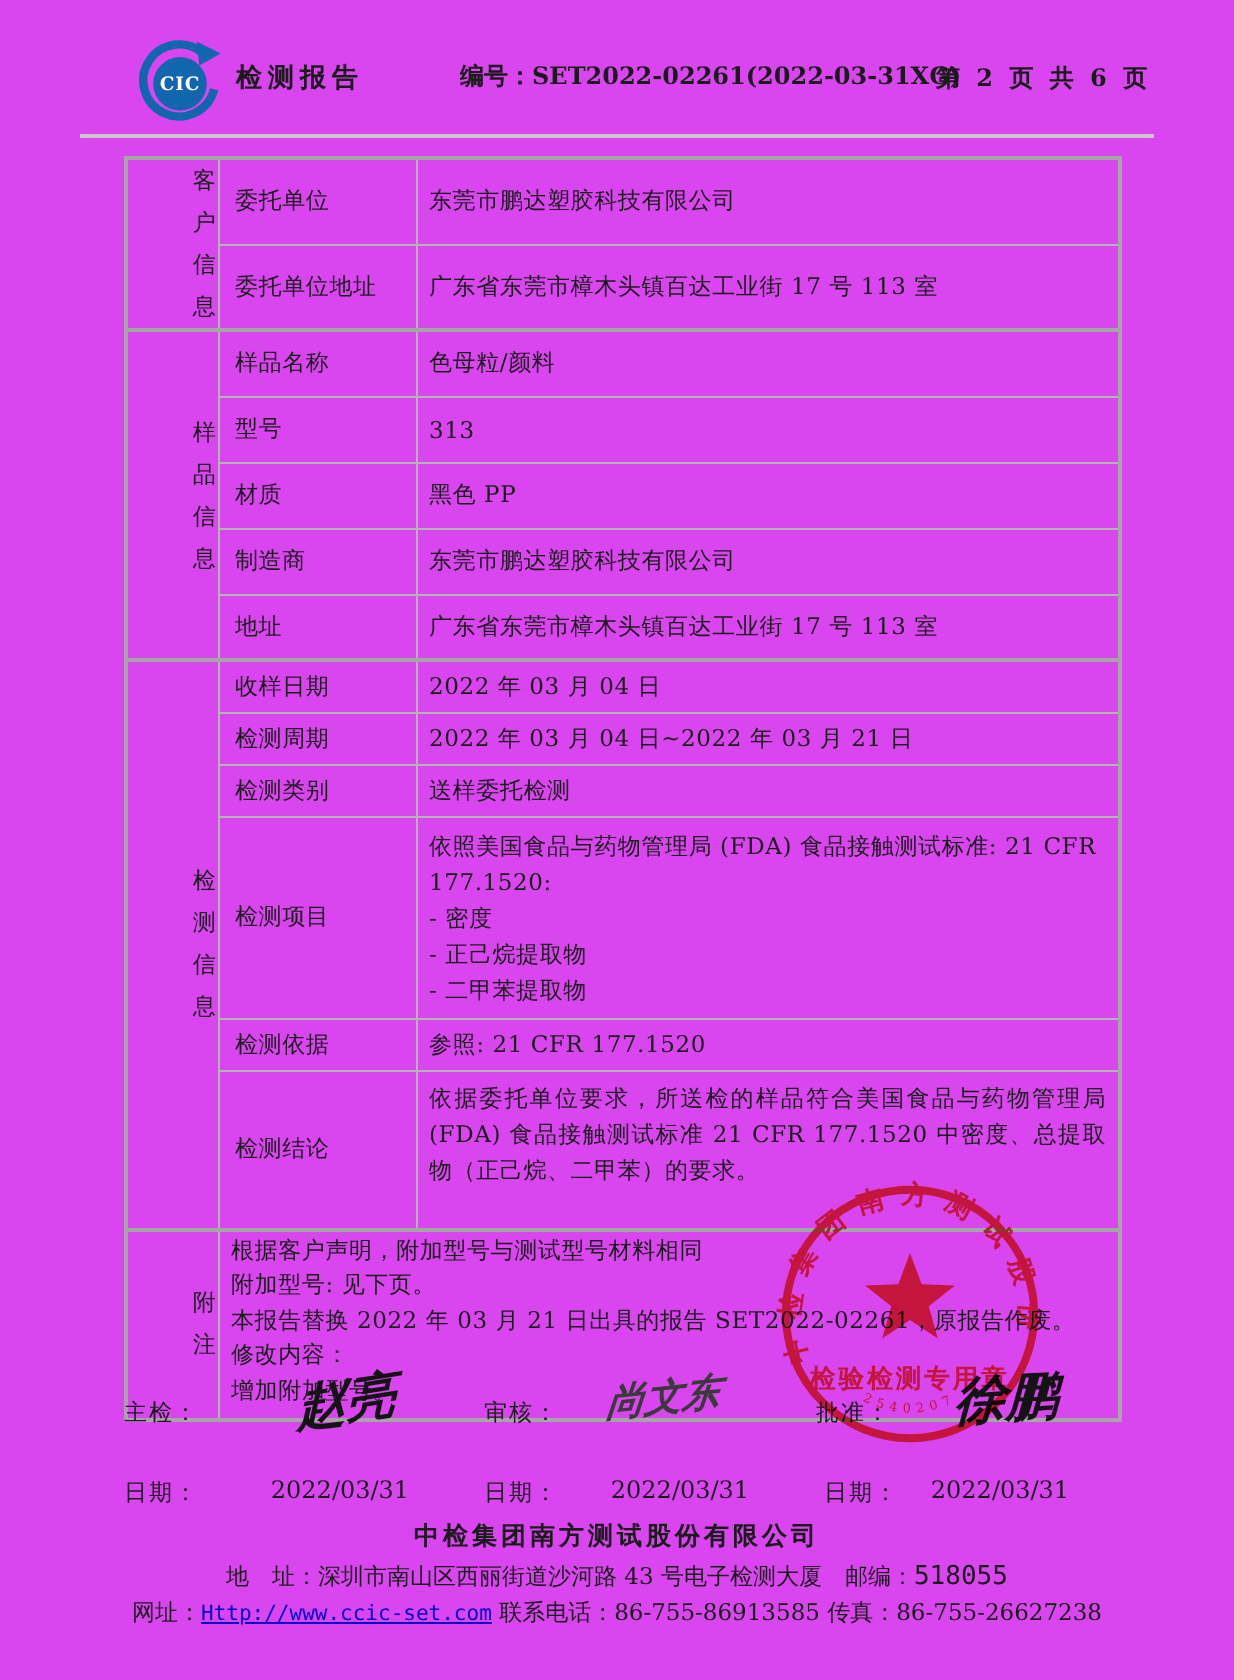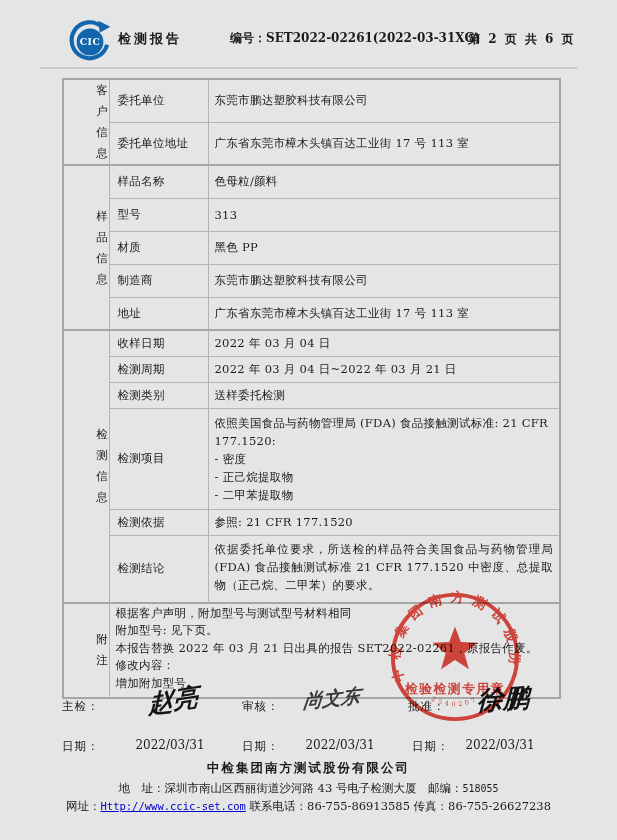--- a/index.html
+++ b/index.html
@@ -1,18 +1,18 @@
 <!DOCTYPE html>
 <html><head>
 <meta charset="utf-8">
 <style>
   * { margin:0; padding:0; box-sizing:border-box; }
   body { background:#fff; }
   .page {
-    position:relative; width:617px; height:840px; background:#e5e5e5;
+    position:relative; width:617px; height:840px; background:#d946ef;
     font-family:"DejaVu Serif","Liberation Serif",serif; color:#1b1b1b;
     overflow:hidden;
   }
   
   .logo { position:absolute; left:62px; top:17px; width:56px; height:48px; }
   .hdr-title { position:absolute; left:118px; top:30px; font-size:13px; font-weight:bold; letter-spacing:3px; }
   .hdr-no { position:absolute; left:230px; top:30px; font-size:12px; font-weight:bold; }
   .hdr-page { position:absolute; left:468px; top:31px; font-size:12px; font-weight:bold; letter-spacing:2px; }
   .hdr-rule { position:absolute; left:40px; top:67px; width:537px; height:2px; background:#c9c9c9; }
   
@@ -20,37 +20,37 @@
   table.report, table.report td { border:1px solid #b3b3b3; }
   table.report { border:2px solid #a6a6a6; }
   tr.sec td { border-top:2px solid #a6a6a6; }
   td { font-size:11.5px; vertical-align:middle; letter-spacing:0.3px;padding-left:32px; }
   td.sl { text-align:center; white-space:pre-line; line-height:21px; }
   td.k  { padding-left:8px; }
   td.v  { padding-left:6px; padding-right:6px; }
   tr.r33 td { height:33px; }
   tr.r26 td { height:26px; }
   td.ml { white-space:pre-line; line-height:18px; padding-top:5px; padding-bottom:5px; }
-  td.just { line-height:18px; padding-top:4px; padding-bottom:8px; text-align:justify;margin-top:36px; }
+  td.just { line-height:18px; padding-top:4px; padding-bottom:20px; text-align:justify;margin-top:36px; }
   td.note { white-space:pre-line; line-height:17.6px; padding-top:1px; padding-bottom:5px; }
   
   .lab { position:absolute; font-size:11.5px; letter-spacing:1px; }
   .sig { position:absolute; font-style:italic; font-weight:bold; text-align:center; color:#141414; }
   .sig1 { left:118px; top:684px; width:110px; font-size:25px; transform:rotate(-9deg) skewX(-8deg); }
   .sig2 { left:282px; top:686px; width:100px; font-size:19px; transform:rotate(-6deg) skewX(-12deg); color:#3a3a3a; }
   .sig3 { left:448px; top:682px; width:110px; font-size:26px; transform:rotate(-4deg) skewX(-6deg); }
   .date { position:absolute; font-size:12px; width:90px; text-align:center; }
   
   .stamp { position:absolute; left:386px; top:588px; width:138px; height:138px; mix-blend-mode:multiply; opacity:0.9; }
   
   .ft { position:absolute; left:0; width:617px; text-align:center; }
   .ft-co { top:760px; font-size:12.5px; font-weight:bold; letter-spacing:2px; }
   .ft-l2 { top:781px; font-size:11.5px; }
   .ft-l3 { top:799px; font-size:11.5px; }
-  .mono { font-family:"DejaVu Sans Mono","Liberation Mono",monospace; font-size:10px; }
+  .mono { font-family:"DejaVu Sans Mono","Liberation Mono",monospace; font-size:13px; }
   a.url { color:#0000cc; text-decoration:underline; font-family:"DejaVu Sans Mono","Liberation Mono",monospace; font-size:10.5px; }
 </style>
 </head>
 <body>
 
 <div class="page">
 
   <svg class="logo" viewBox="0 0 52 52">
     <path d="M 39,11 A 19.5,19.5 0 1 0 44.5,30" fill="none" stroke="#1266ad" stroke-width="4.5"></path>
     <polygon points="35,4 48,10.5 36.5,17" fill="#1266ad"></polygon>

